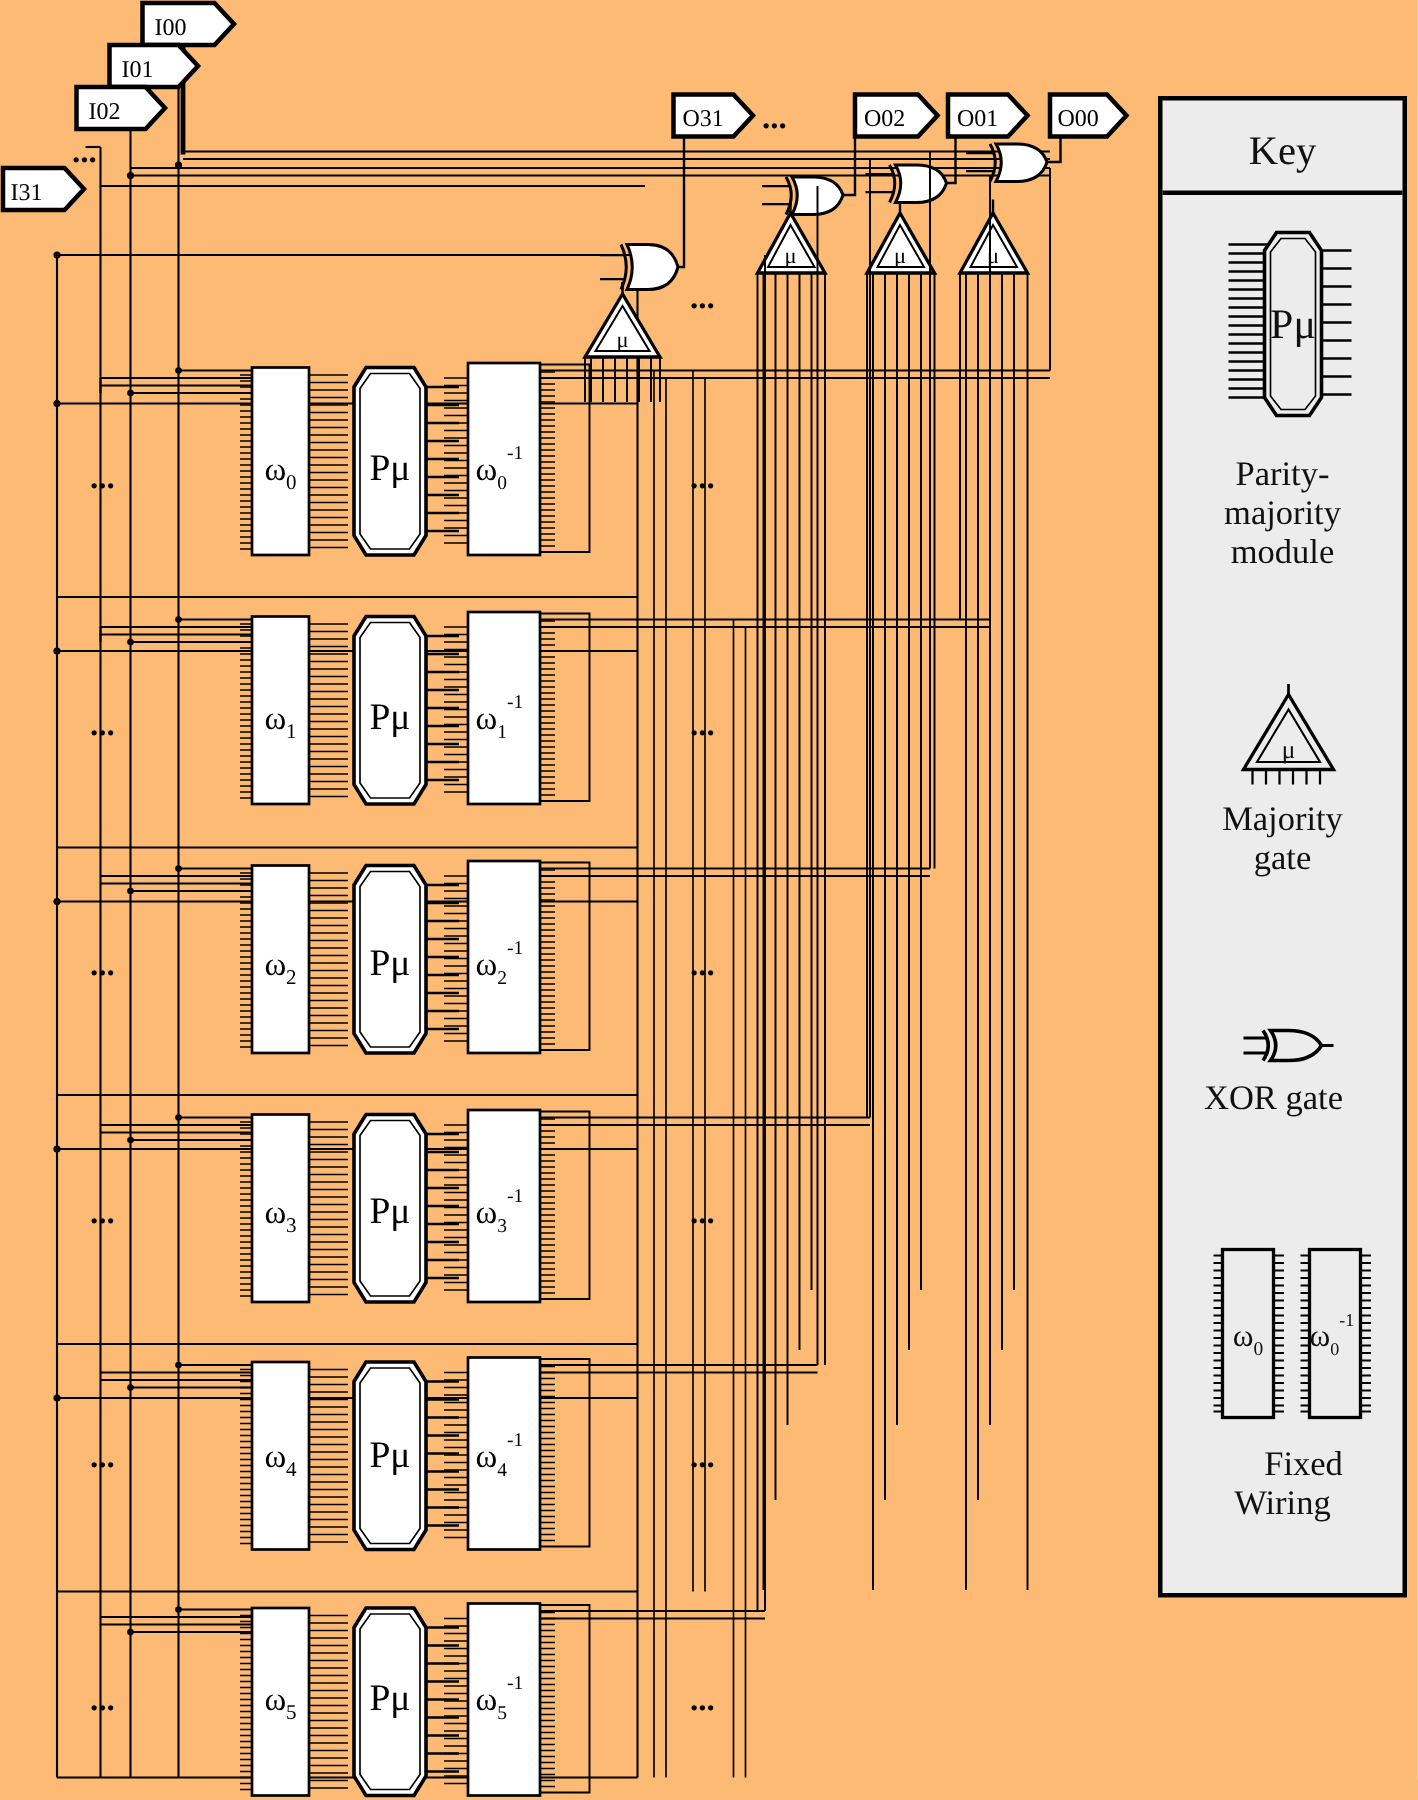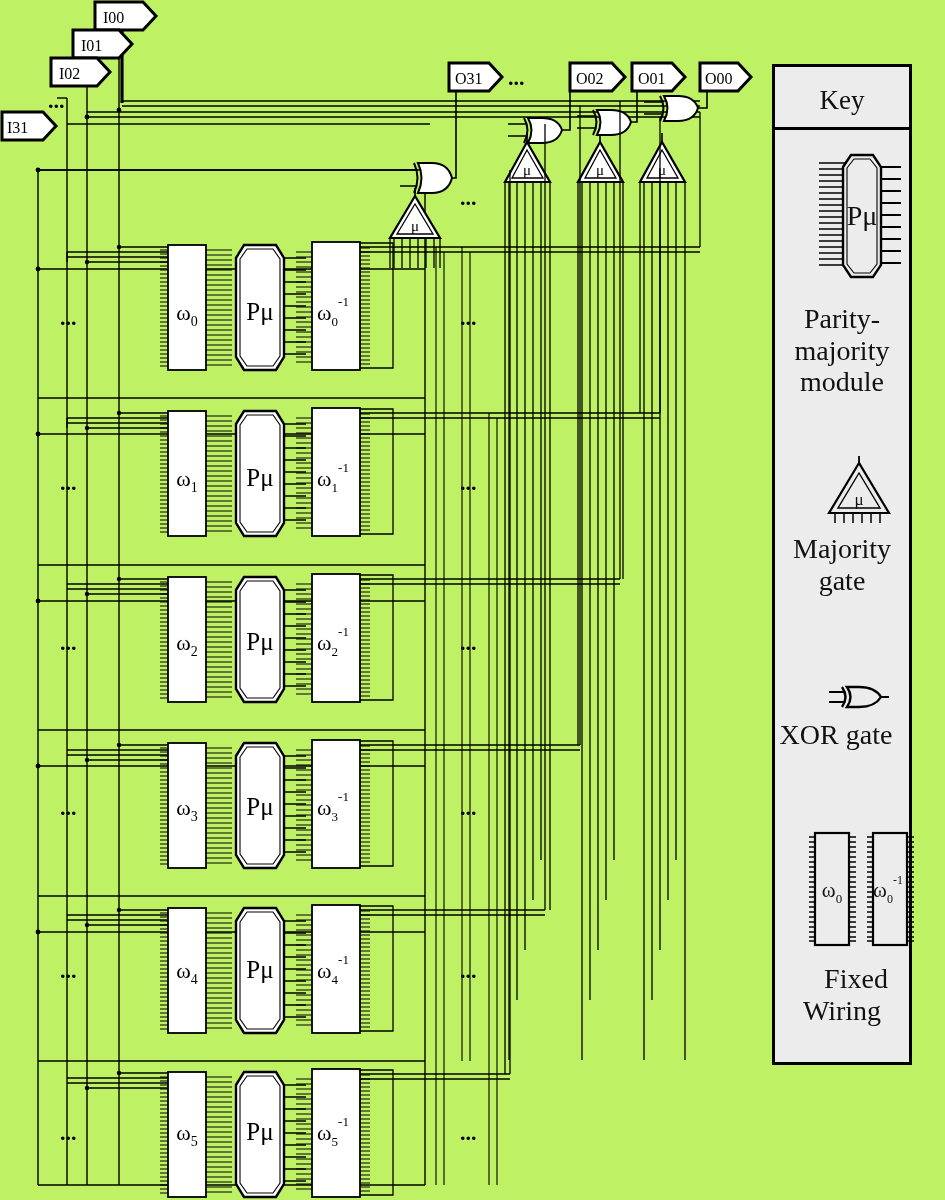--- a/index.html
+++ b/index.html
@@ -1,30 +1,30 @@
 <!DOCTYPE html>
 <html><head>
 <meta charset="utf-8">
 <style>
   html,body{margin:0;padding:0;background:#fff;}
   body{width:945px;height:1200px;overflow:hidden;
        font-family:"Liberation Serif","DejaVu Serif",serif;}
-  #root{position:relative;width:945px;height:1200px;background:#bef264;}
+  #root{position:relative;width:945px;height:1200px;background:#fdba74;}
   svg.layer{position:absolute;left:0;top:0;width:945px;height:1200px;}
   .keypanel{
     position:absolute;background:#ececec;border:3px solid #000;
     box-sizing:border-box;
   }
   .keytitle{
     position:absolute;left:0;right:0;text-align:center;
     font-size:27px;color:#111;
   }
   .keydiv{position:absolute;height:3px;background:#000;}
   .keylabel{
-    position:absolute;text-align:center;font-size:28px;
+    position:absolute;text-align:center;font-size:23px;
     line-height:1.13;color:#111;
   }
 </style>
 </head>
 <body>
 
 <div id="root">
 
   <svg class="layer" viewBox="0 0 945 1200">
     <defs>
@@ -462,21 +462,21 @@
     <text x="333" y="978" text-anchor="middle" font-family="Liberation Serif, serif" font-size="22" fill="#000"><tspan>ω</tspan><tspan dy="6" font-size="13">4</tspan><tspan dy="-20" font-size="13">-1</tspan></text>
     <text x="460" y="978" font-family="Liberation Serif, serif" font-size="22" font-weight="bold" fill="#000">...</text>
 
     <text x="60" y="1140" font-family="Liberation Serif, serif" font-size="22" font-weight="bold" fill="#000">...</text>
     <text x="187" y="1140" text-anchor="middle" font-family="Liberation Serif, serif" font-size="22" fill="#000"><tspan>ω</tspan><tspan dy="6" font-size="14">5</tspan></text>
     <text x="260" y="1140" text-anchor="middle" font-family="Liberation Serif, serif" font-size="25" fill="#000">Pμ</text>
     <text x="333" y="1140" text-anchor="middle" font-family="Liberation Serif, serif" font-size="22" fill="#000"><tspan>ω</tspan><tspan dy="6" font-size="13">5</tspan><tspan dy="-20" font-size="13">-1</tspan></text>
     <text x="460" y="1140" font-family="Liberation Serif, serif" font-size="22" font-weight="bold" fill="#000">...</text>
   </svg>
 
-  <div class="keypanel" style="left:772px;top:64px;width:140px;height:1001px;">
+  <div class="keypanel" style="left:772px;top:64px;width:166px;height:1001px;">
     <div class="keytitle" style="top:18px;">Key</div>
     <div class="keydiv" style="left:0;right:0;top:60px;"></div>
 
     <svg style="position:absolute;left:22px;top:80px;width:124px;height:150px;" viewBox="0 0 124 150">
       <g stroke="#000" stroke-width="1.6">
         <path d="M22,16 H48 M22,22 H48 M22,28 H48 M22,34 H48 M22,40 H48 M22,46 H48 M22,52 H48 M22,58 H48 M22,64 H48 M22,70 H48 M22,76 H48 M22,82 H48 M22,88 H48 M22,94 H48 M22,100 H48 M22,106 H48 M22,112 H48 M22,118 H48"></path>
       </g>
       <path d="M46,20 L54,8 L76,8 L84,20 L84,118 L76,130 L54,130 L46,118 Z" fill="#ececec" stroke="#000" stroke-width="2.4"></path>
       <path d="M50,21 L57,12 L73,12 L80,21 L80,117 L73,126 L57,126 L50,117 Z" fill="none" stroke="#000" stroke-width="1.1"></path>
       <g stroke="#000" stroke-width="1.8">

